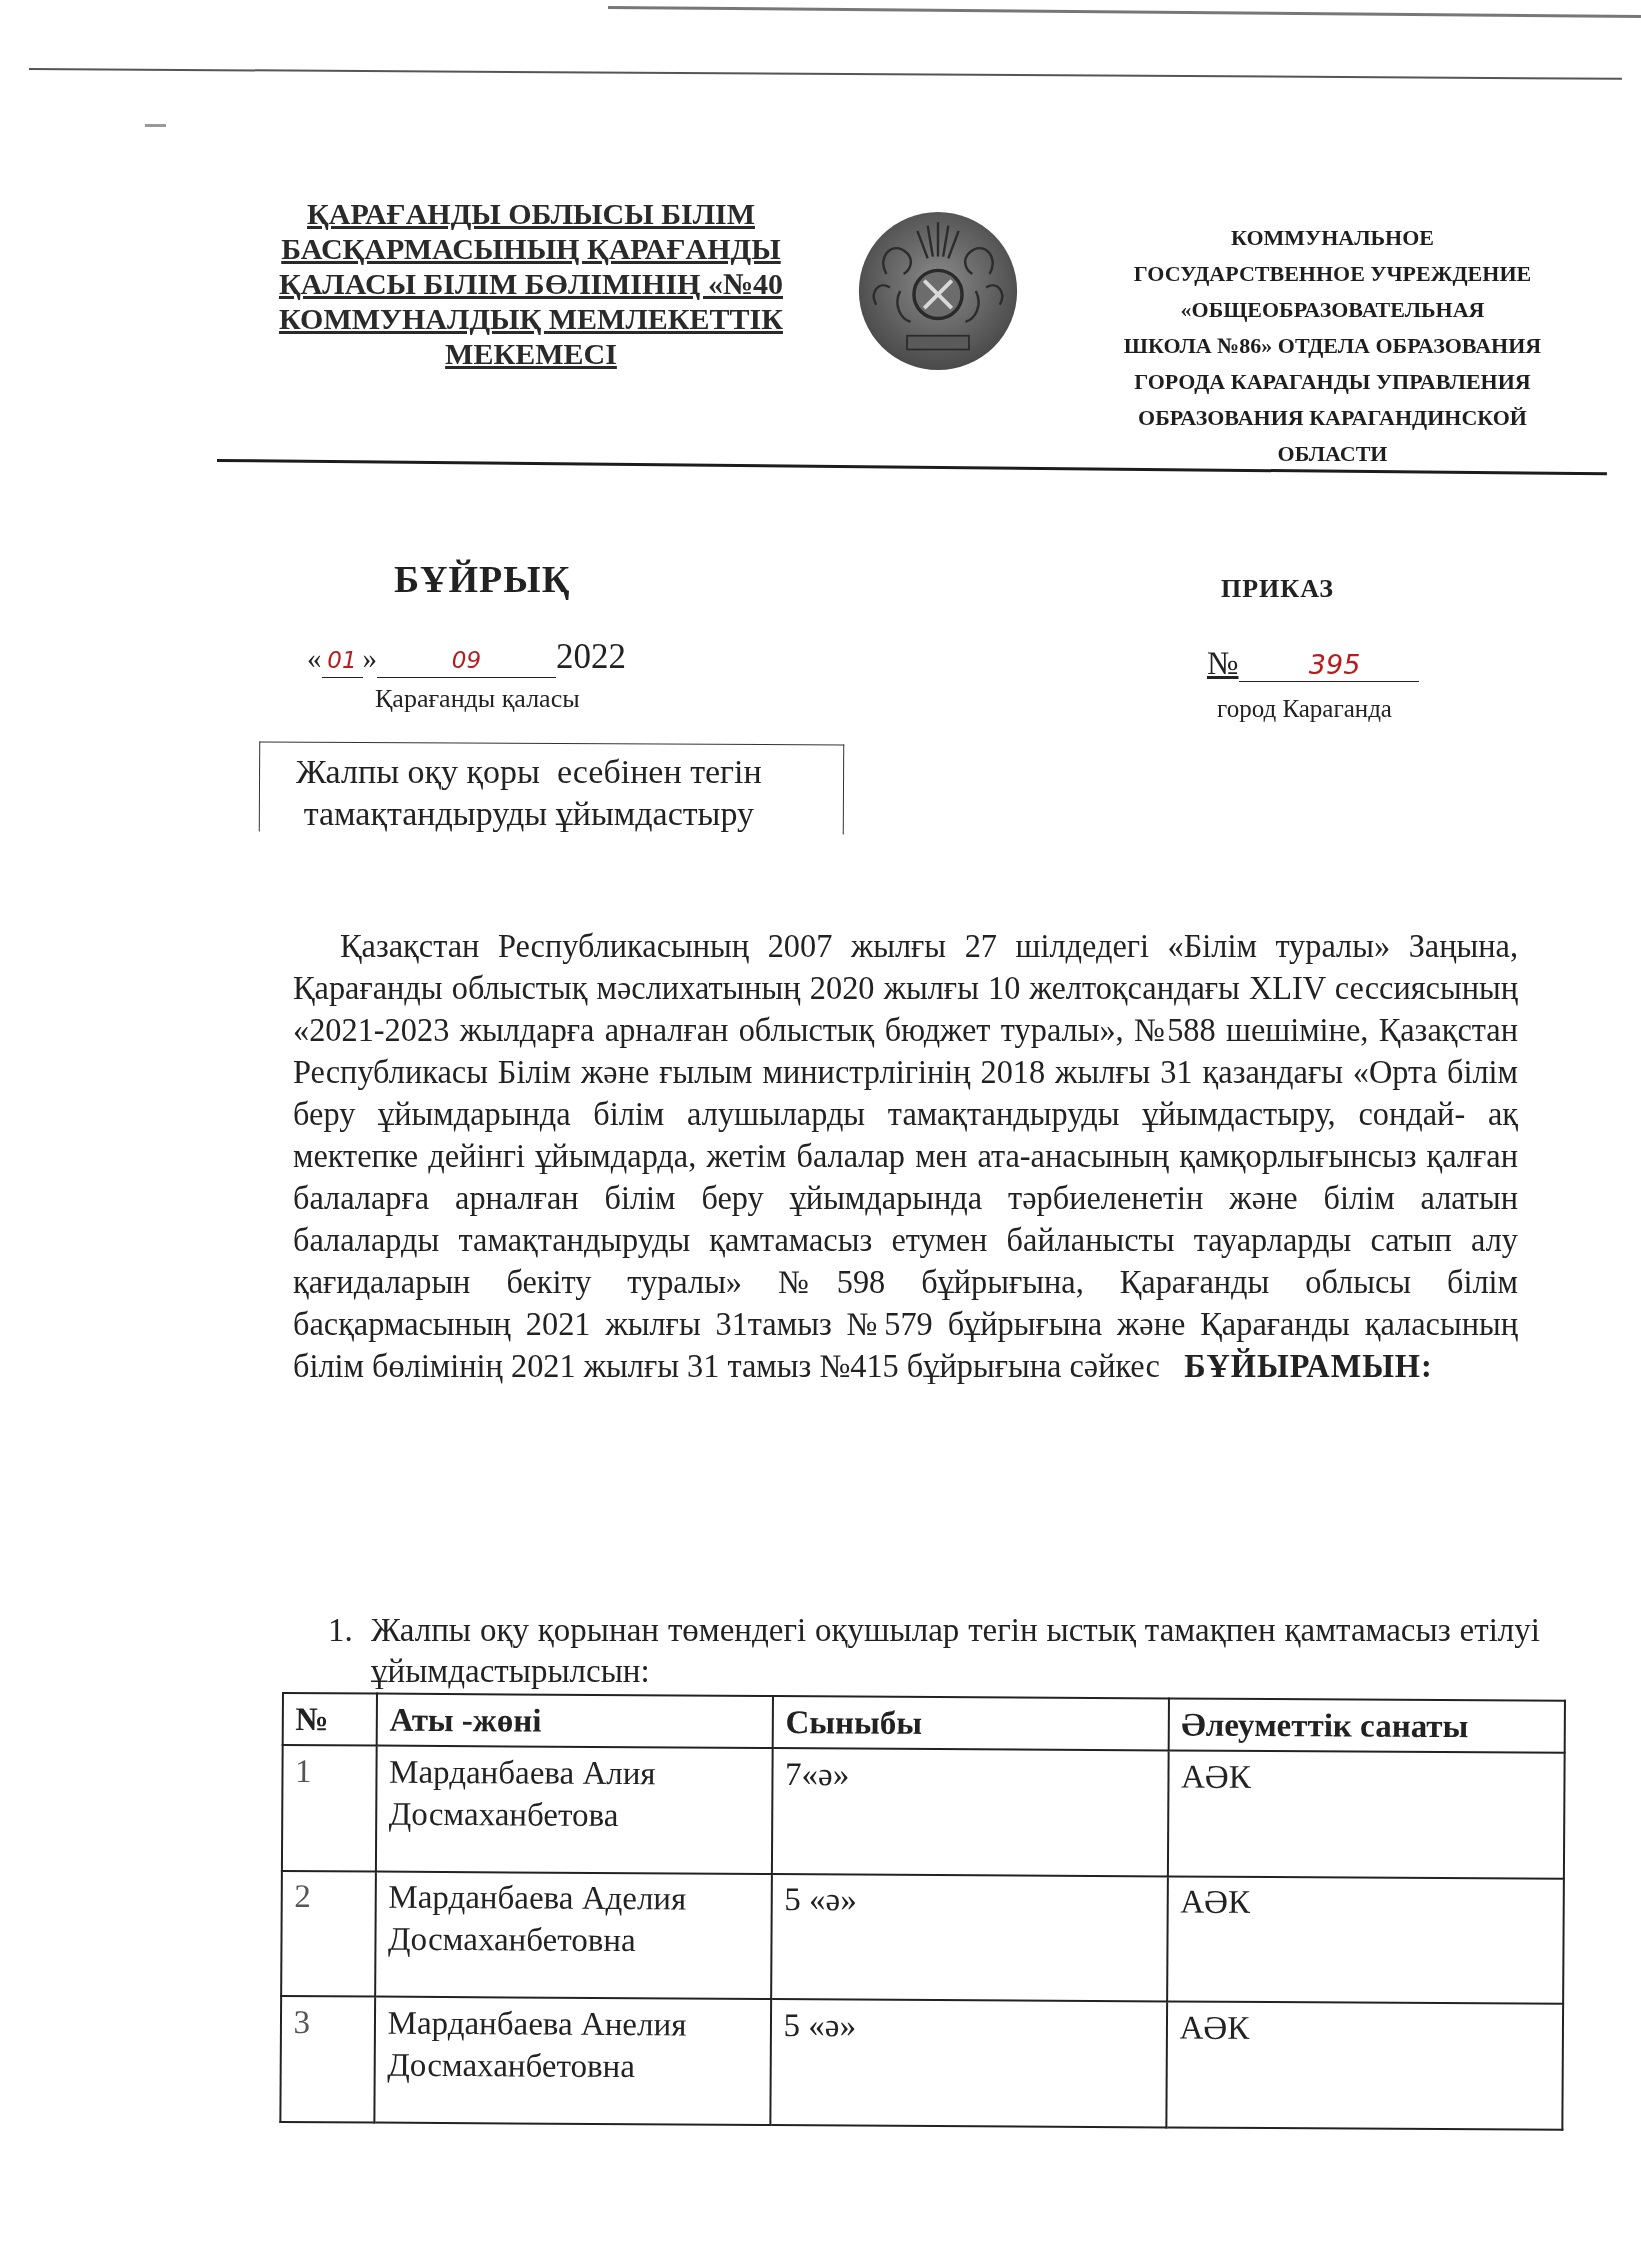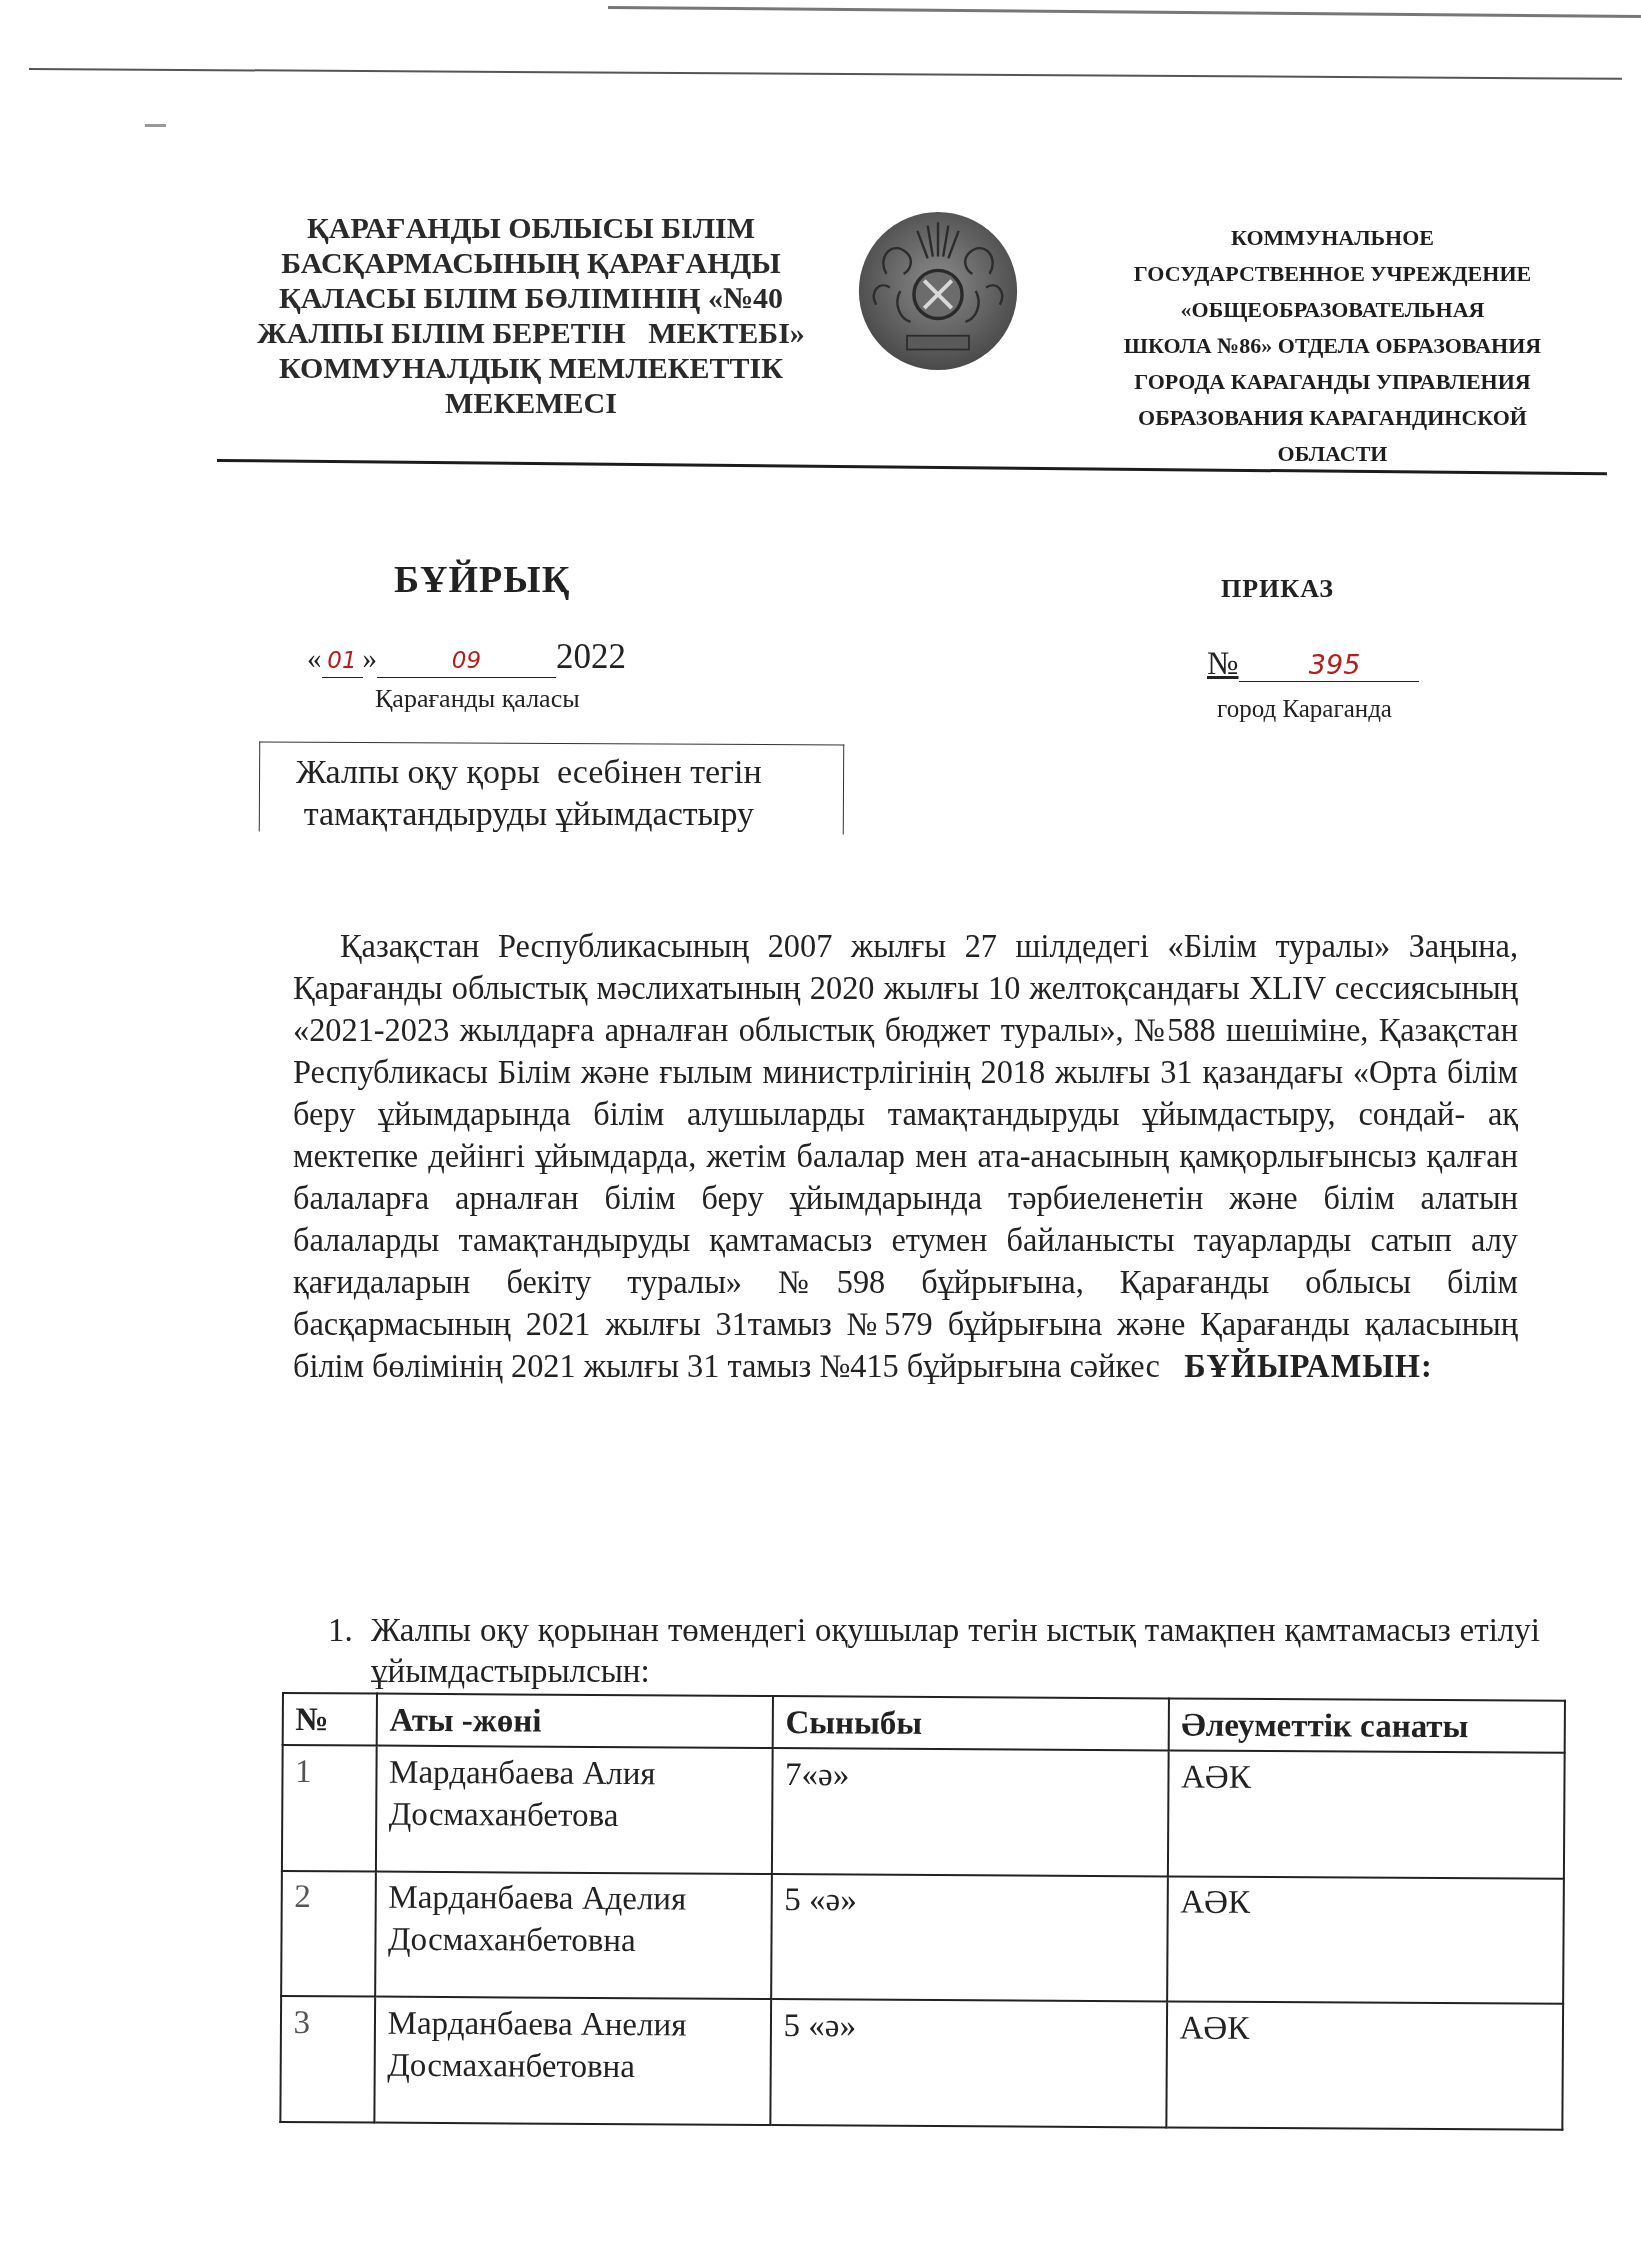--- a/index.html
+++ b/index.html
@@ -7,22 +7,22 @@
       width: 1641px; height: 2257px; position: relative; overflow: hidden;
       font-family: "Liberation Serif", "DejaVu Serif", serif; color: #1a1a1a;
     }
     .rule { position: absolute; background: #1c1c1c; height: 2.9px; transform-origin: left center; }
     .rule-top { left: 29px; top: 68px; width: 1593px; transform: rotate(0.35deg); opacity: .75; height: 1.9px; }
     .rule-top2 { left: 608px; top: 5.8px; width: 1033px; transform: rotate(0.5deg); opacity: .6; height: 2.9px; }
     .rule-head { left: 217px; top: 459px; width: 1390px; transform: rotate(0.55deg); height: 2.9px; }
     .scan-mark { position: absolute; left: 145px; top: 124px; width: 21px; height: 2.9px; background: #999; }
 
     .hdr-left {
-      position: absolute; left: 246px; top: 210px; width: 570px;
-      text-align: center; font-weight: bold; font-size: 30px; line-height: 35px; color: #2a2a2a;
+      position: absolute; left: 246px; top: 196px; width: 570px;
+      text-align: center; font-weight: bold; font-size: 30px; line-height: 35px; color: #2a2a2a; text-decoration: underline;
     }
     .hdr-right {
       position: absolute; left: 1043px; top: 220px; width: 579px;
       text-align: center; font-weight: bold; font-size: 22px; line-height: 36px; color: #1e1e1e;
     }
     .emblem { position: absolute; left: 852px; top: 205px; width: 172px; height: 172px; }
 
     .title-kz { position: absolute; left: 394px; top: 557px; font-weight: bold; font-size: 38px; letter-spacing: 1px; color: #222; }
     .title-ru { position: absolute; left: 1221px; top: 574px; font-weight: bold; font-size: 26px; letter-spacing: 1px; color: #222; }
 
@@ -77,21 +77,20 @@
 <body>
 
 <div class="rule rule-top2"></div>
 <div class="rule rule-top"></div>
 <div class="scan-mark"></div>
 
 <div class="hdr-left">
   <div>ҚАРАҒАНДЫ ОБЛЫСЫ БІЛІМ</div>
   <div>БАСҚАРМАСЫНЫҢ ҚАРАҒАНДЫ</div>
   <div>ҚАЛАСЫ БІЛІМ БӨЛІМІНІҢ «№40</div>
-  <div style="white-space:pre">ЖАЛПЫ БІЛІМ БЕРЕТІН   МЕКТЕБІ»</div>
   <div>КОММУНАЛДЫҚ МЕМЛЕКЕТТІК</div>
   <div>МЕКЕМЕСІ</div>
 </div>
 
 <svg class="emblem" viewBox="0 0 100 100">
   <defs>
     <radialGradient id="eg" cx="50%" cy="45%" r="55%">
       <stop offset="0%" stop-color="#8a8a8a"></stop>
       <stop offset="100%" stop-color="#4a4a4a"></stop>
     </radialGradient>

